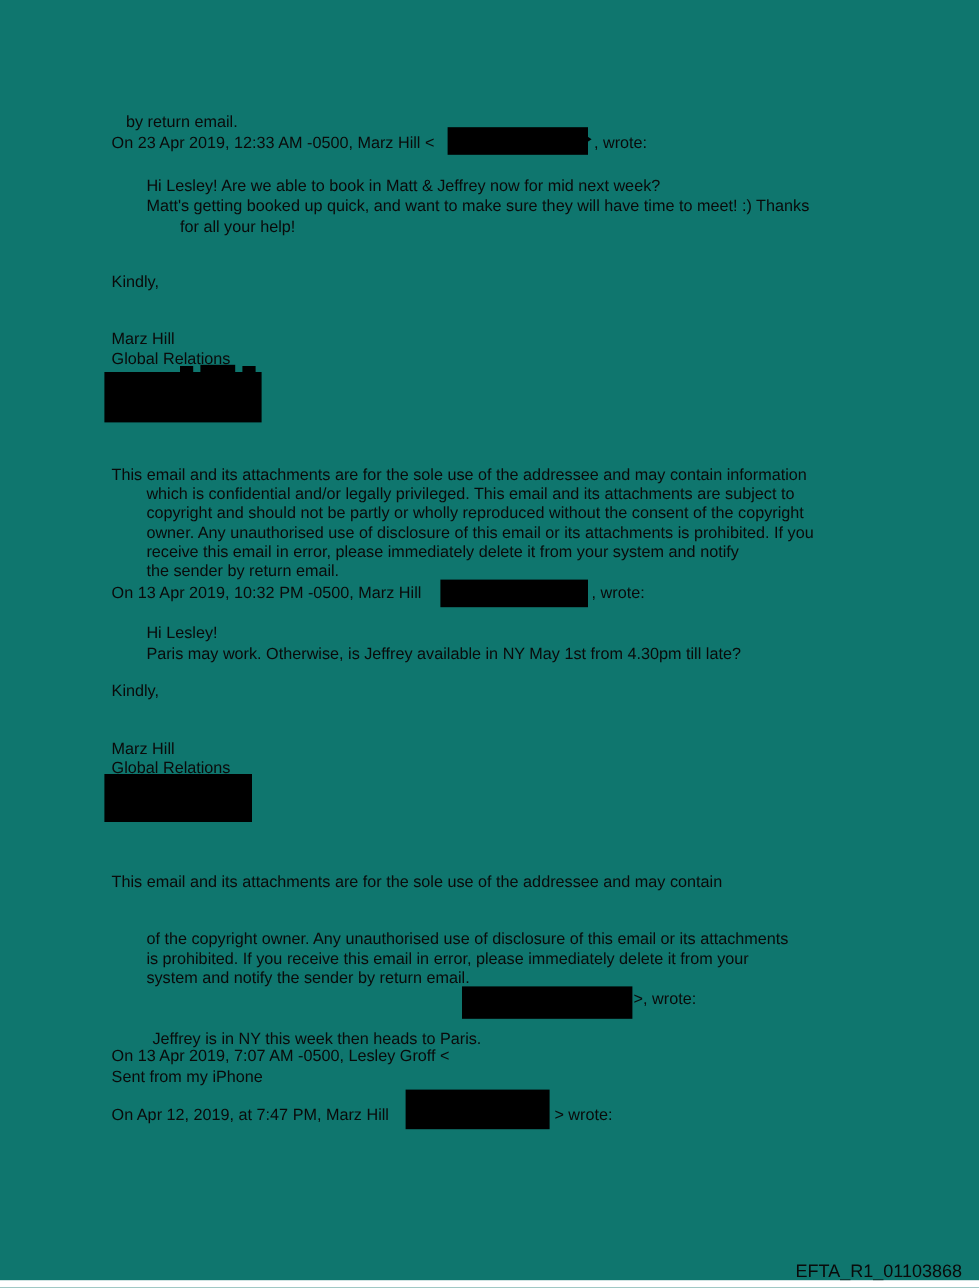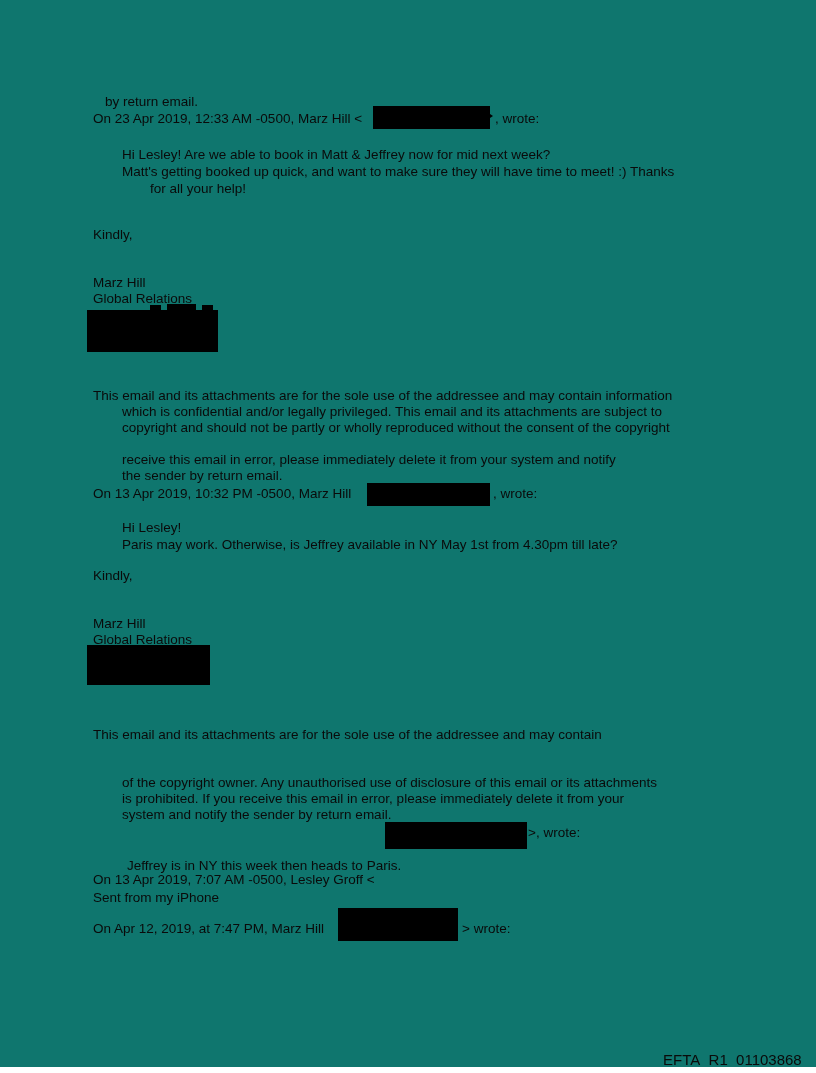--- a/index.html
+++ b/index.html
@@ -68,20 +68,21 @@
   <div class="t" style="left:93px; top:291px;">Global Relations</div>
 
   <div class="remnant" style="left:150px; top:305px; width:11px; height:6px;"></div>
   <div class="remnant" style="left:167px; top:304px; width:29px; height:7px;"></div>
   <div class="remnant" style="left:202px; top:305px; width:11px; height:6px;"></div>
   <div class="redact" style="left:87px; top:310px; width:131px; height:42px;"></div>
 
   <div class="t" style="left:93px;  top:388px;">This email and its attachments are for the sole use of the addressee and may contain information</div>
   <div class="t" style="left:122px; top:404px;">which is confidential and/or legally privileged. This email and its attachments are subject to</div>
   <div class="t" style="left:122px; top:420px;">copyright and should not be partly or wholly reproduced without the consent of the copyright</div>
+  <div class="t" style="left:122px; top:436px;">owner. Any unauthorised use of disclosure of this email or its attachments is prohibited. If you</div>
   <div class="t" style="left:122px; top:452px;">receive this email in error, please immediately delete it from your system and notify</div>
   <div class="t" style="left:122px; top:468px;text-align:right;">the sender by return email.</div>
 
   <div class="t" style="left:93px; top:486px;">On 13 Apr 2019, 10:32 PM -0500, Marz Hill </div>
   <div class="redact" style="left:367px; top:483px; width:123px; height:23px;"></div>
   <div class="t" style="left:493px; top:486px;">, wrote:</div>
 
   <div class="t" style="left:122px; top:520px;">Hi Lesley!</div>
   <div class="t" style="left:122px; top:537px;">Paris may work. Otherwise, is Jeffrey available in NY May 1st from 4.30pm till late?</div>
 

